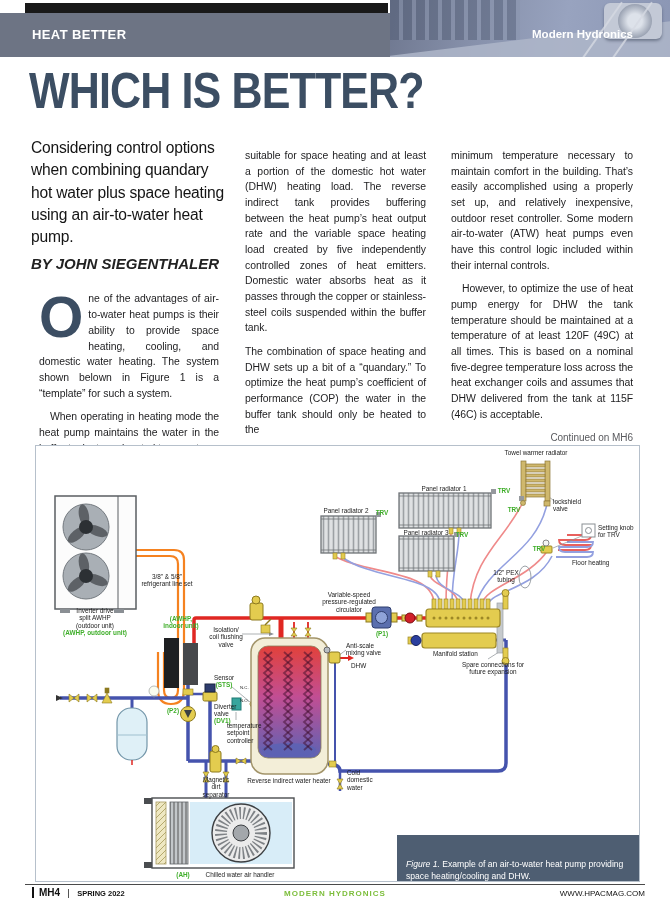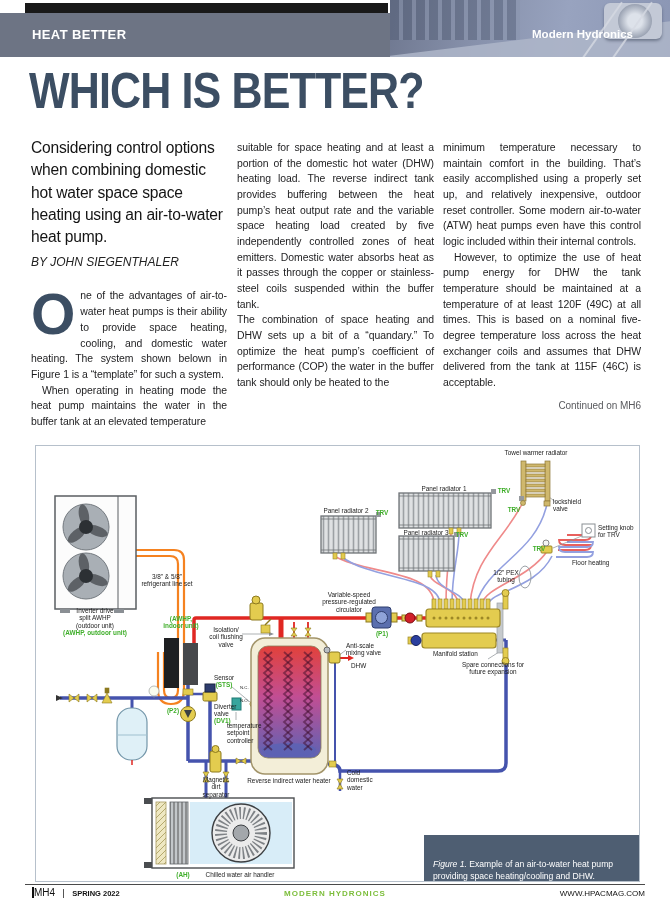--- a/index.html
+++ b/index.html
@@ -26,44 +26,44 @@
   .photo .rail{position:absolute;width:2px;height:80px;background:#d6dae2;opacity:.8;}
   .brand{right:37px;top:28px;font-size:11.5px;font-weight:bold;color:#fff;}
   
   .title{left:29px;top:66px;font-size:50px;line-height:1;font-weight:800;letter-spacing:-1px;
     color:var(--title-slate,#3c4e63);transform:scaleX(.86);transform-origin:0 50%;white-space:nowrap;}
   .col{position:absolute;}
   .col1{left:31px;top:137px;width:196px;}
   .col2{left:237px;top:140px;width:197px;}
   .col3{left:443px;top:140px;width:198px;}
   .deck{margin:0;font-size:15.6px;line-height:1.43;color:#141414;letter-spacing:-.2px;}
-  .byline{margin:7px 0 0;font-size:12px;font-weight:normal;font-style:italic;color:#222;}
+  .byline{margin:7px 0 0;font-size:15px;font-weight:bold;font-style:italic;color:#222;}
   .bodytext{margin-top:19px;font-size:10.45px;line-height:1.5;text-align:justify;letter-spacing:-.05px;}
   .col2 .bodytext,.col3 .bodytext{margin-top:0;}
-  .bodytext p{margin:0;}
+  .bodytext p{margin:8px;}
   .indent{text-indent:11px;}
   .dropcap{float:left;font-size:57px;line-height:46px;font-weight:700;
     color:var(--title-slate,#3c4e63);margin:3px 5px 0 0;}
   .tradeoffs{font-size:10.6px;margin:13px 0 1px;color:#111;}
   .continued{text-align:right !important;color:#595a5e;font-size:10px;margin-top:7px !important;}
   
   .figure{left:35px;top:445px;width:605px;height:437px;border:1px solid #b6c0cb;
     box-sizing:border-box;background:#fff;}
   .figure svg{position:absolute;left:0;top:0;}
   .fig-labels{position:absolute;left:0;top:0;width:100%;height:100%;}
   .fig-label{position:absolute;font-size:6.4px;line-height:1.15;color:#1b1b1b;
     white-space:pre-line;}
   .fig-label.green{color:var(--accent-green,#3fae2a);font-weight:bold;}
-  .caption{position:absolute;right:0;bottom:0;width:215px;height:44px;box-sizing:border-box;
+  .caption{position:absolute;right:0;bottom:0;width:242px;height:44px;box-sizing:border-box;
     background:var(--caption-slate,#4e5e72);color:#fff;padding:23px 9px;font-size:8.6px;line-height:1.4;}
   .caption .lead{font-style:italic;}
   
   .footrule{left:25px;top:884px;width:620px;height:1px;background:#4a4a4a;}
   .foot-left{left:32px;top:887px;display:flex;align-items:baseline;}
-  .foot-pagenum{font-size:10px;font-weight:normal;color:#111;border-left:2px solid #111;}
+  .foot-pagenum{font-size:10px;font-weight:bold;color:#111;border-left:2px solid #111;padding-left:5px;}
   .foot-issue{font-size:7.5px;font-weight:bold;color:#111;border-left:1px solid #555;
     margin-left:8px;padding-left:8px;}
   .foot-center{left:0;top:889px;width:670px;text-align:center;font-size:8px;font-weight:bold;
     letter-spacing:1px;color:var(--footer-green,#7dbe3c);}
   .foot-right{right:25px;top:889px;font-size:8px;font-weight:normal;color:#111;}
 </style>
 </head>
 <body>
 
 <div class="abs topstrip"></div>
@@ -74,21 +74,21 @@
   <div class="hvac"></div>
   <div class="hvacfan"></div>
   <div class="rail" style="right:70px;top:-5px;transform:rotate(35deg);"></div>
   <div class="rail" style="right:40px;top:-5px;transform:rotate(35deg);"></div>
 </div>
 <div class="abs kicker">HEAT BETTER</div>
 <div class="abs brand">Modern Hydronics</div>
 <h1 class="abs title" style="margin:0;">WHICH IS BETTER?</h1>
 
 <div class="col col1">
-  <p class="deck">Considering control options when combining domestic hot water space space heating using an air-to-water heat pump.</p>
+  <p class="deck">Considering control options when combining quandary hot water plus space heating using an air-to-water heat pump.</p>
   <p class="byline">BY JOHN SIEGENTHALER</p>
   <div class="bodytext">
     <p><span class="dropcap">O</span><span>ne of the advantages of air-to-water heat pumps is their ability to provide space heating, cooling, and domestic water heating. The system shown belown in Figure 1 is a “template” for such a system.</span></p>
     <p class="indent">When operating in heating mode the heat pump maintains the water in the buffer tank at an elevated temperature</p>
   </div>
 </div>
 
 <div class="col col2">
   <div class="bodytext">
     <p>suitable for space heating and at least a portion of the domestic hot water (DHW) heating load. The reverse indirect tank provides buffering between the heat pump’s heat output rate and the variable space heating load created by five independently controlled zones of heat emitters. Domestic water absorbs heat as it passes through the copper or stainless-steel coils suspended within the buffer tank.</p>

